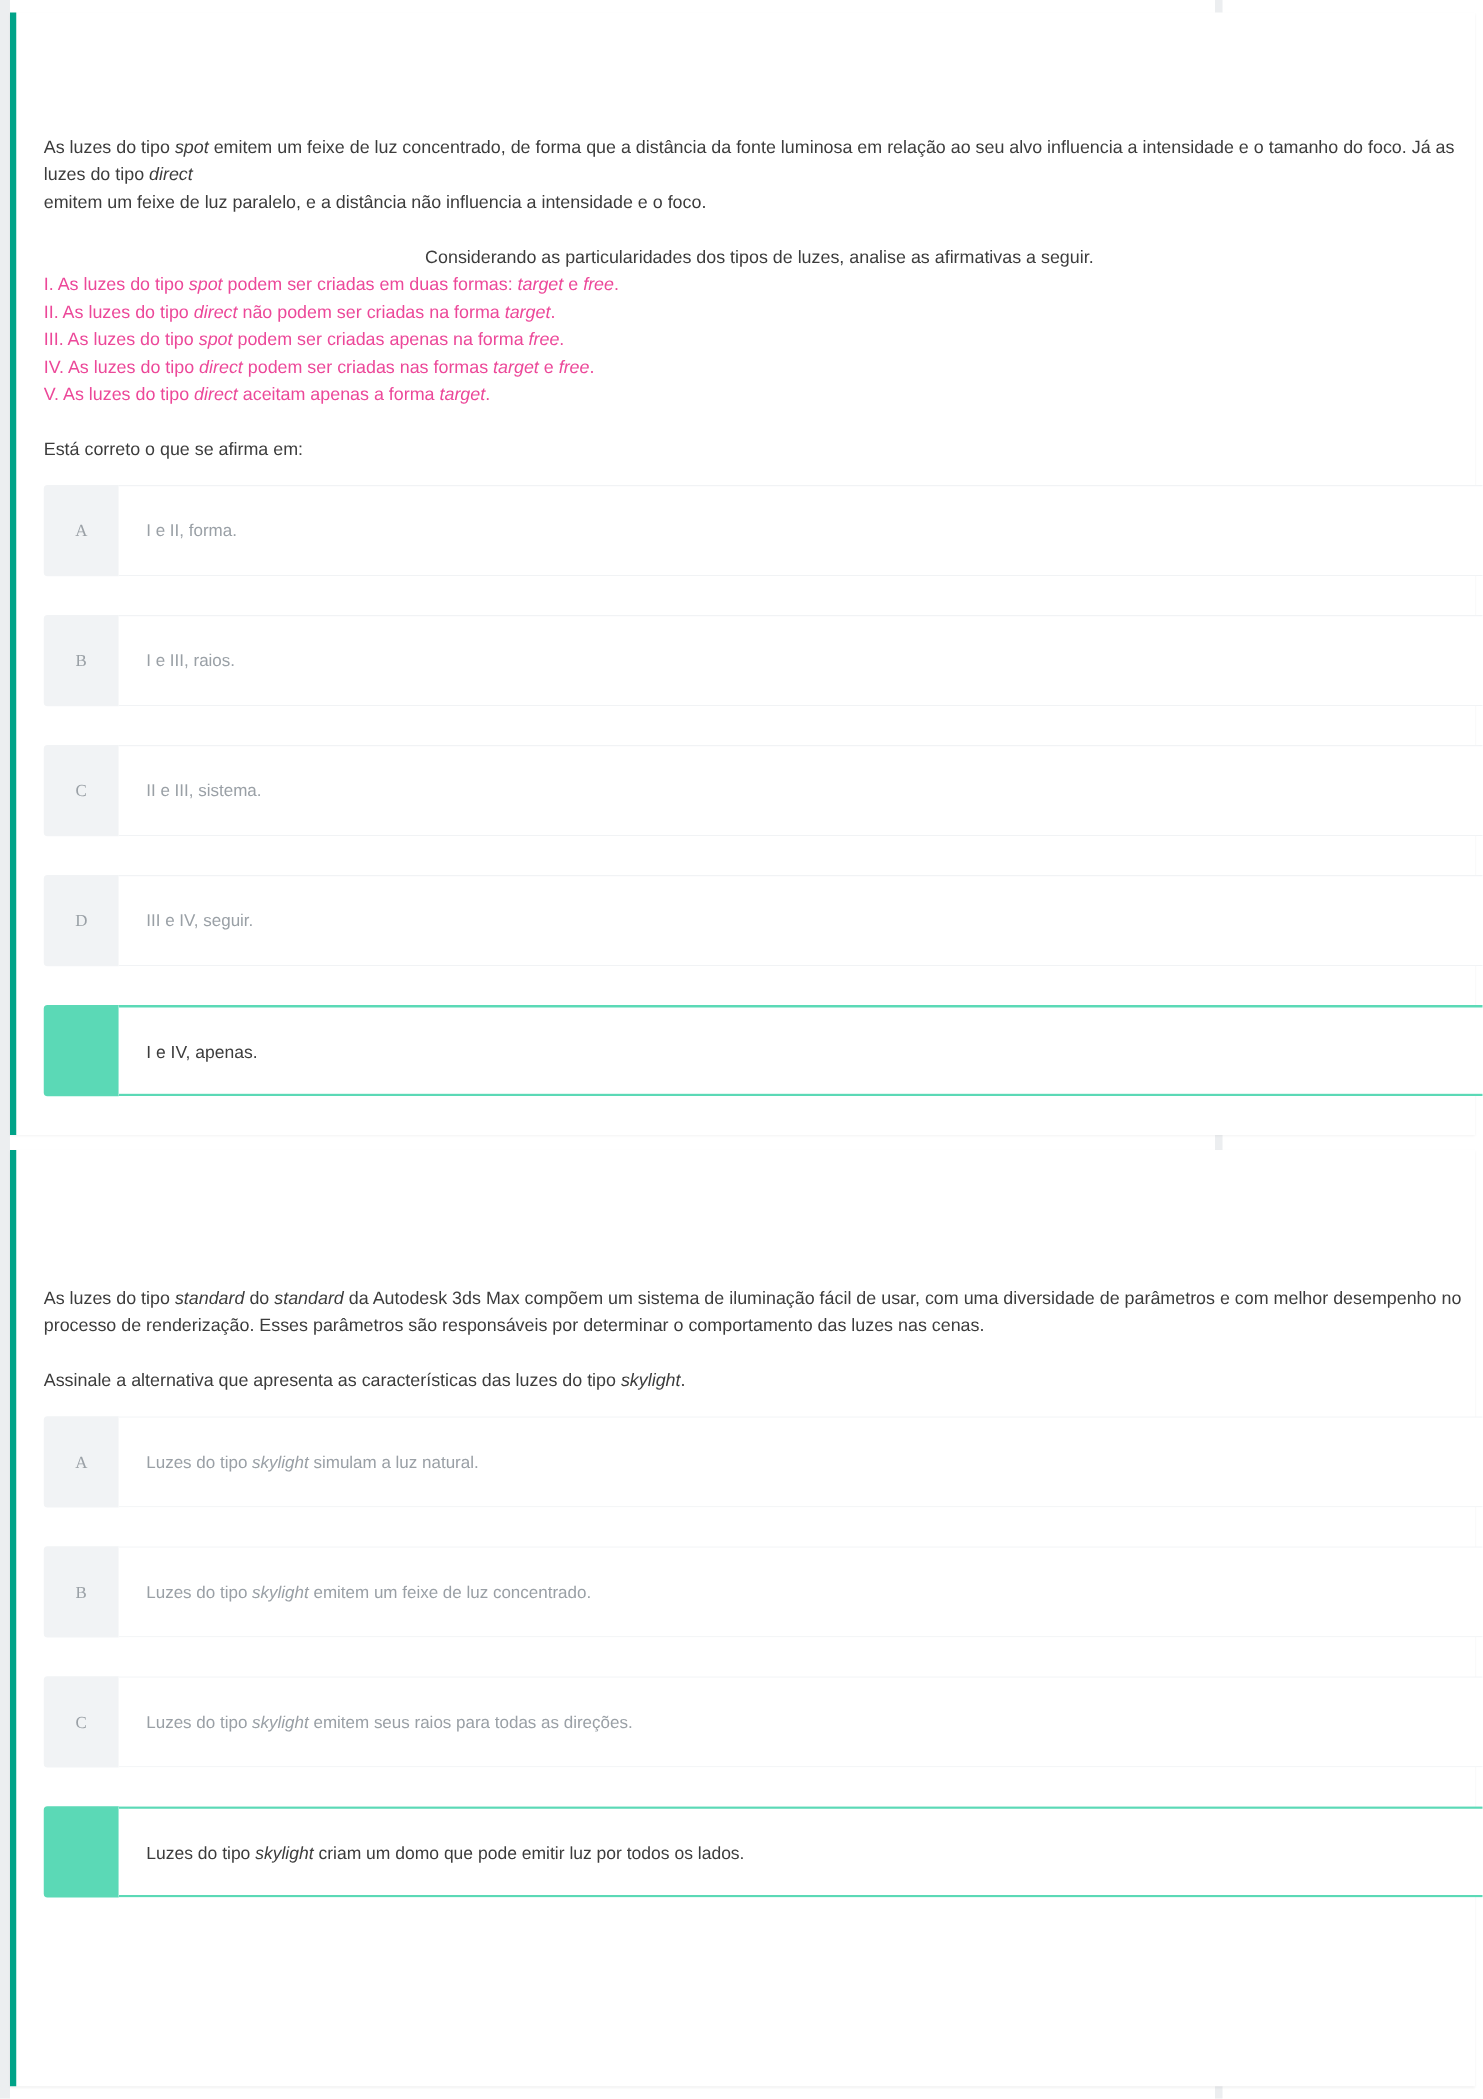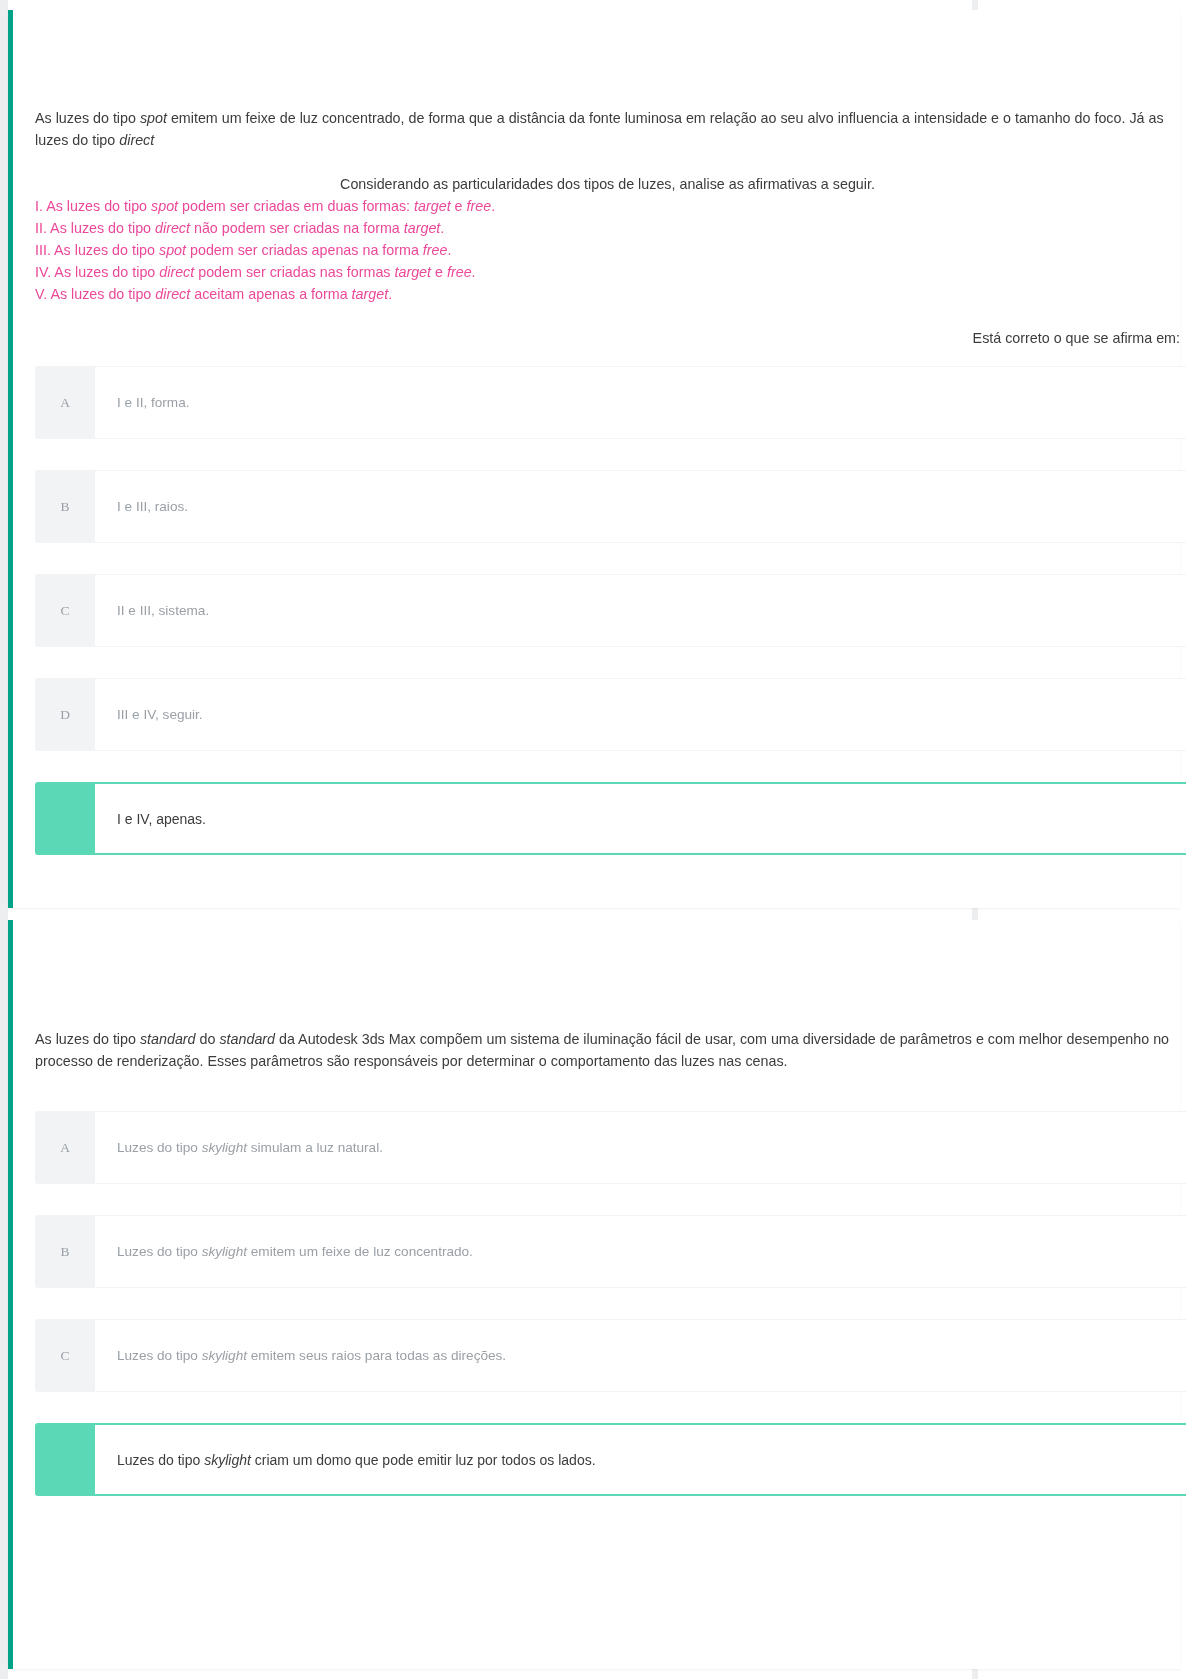--- a/index.html
+++ b/index.html
@@ -92,21 +92,20 @@
     line-height: 22px;
     color: #ec4899;
     white-space: nowrap;
   }
 
   .prompt {
     font-size: 14.3px;
     line-height: 22px;
     color: #3c3c3c;
     margin: 0;
-    text-align: right;
   }
 
   
   .options {
     margin-top: 17px;
   }
   .opt-row {
     display: flex;
     align-items: stretch;
     width: 1180px;
@@ -161,20 +160,21 @@
 
   <div class="edge-strip-left"></div>
   <div class="edge-strip-right"></div>
 
   <div class="card card-1">
     <div class="card-inner">
       <div class="q-body">
 
         <div class="stem">As luzes do tipo <em>spot</em> emitem um feixe de luz concentrado, de forma que a distância da fonte luminosa em relação ao seu alvo influencia a intensidade e o tamanho do foco. Já as</div>
         <div class="stem">luzes do tipo <em>direct</em></div>
+        <div class="stem">emitem um feixe de luz paralelo, e a distância não influencia a intensidade e o foco.</div>
 
         <div class="spacer-line"></div>
 
         <div class="stem-wrap">Considerando as particularidades dos tipos de luzes, analise as afirmativas a seguir.</div>
 
         <div>
           <div class="list-line">I.  As luzes do tipo <em>spot</em> podem ser criadas em duas formas: <em>target</em> e <em>free</em>.</div>
           <div class="list-line">II.  As luzes do tipo <em>direct</em> não podem ser criadas na forma <em>target</em>.</div>
           <div class="list-line">III.  As luzes do tipo <em>spot</em> podem ser criadas apenas na forma <em>free</em>.</div>
           <div class="list-line">IV.  As luzes do tipo <em>direct</em> podem ser criadas nas formas <em>target</em> e <em>free</em>.</div>
@@ -229,20 +229,21 @@
 
   <div class="card card-2">
     <div class="card-inner">
       <div class="q-body">
 
         <div class="stem">As luzes do tipo <em>standard</em> do <em>standard</em> da Autodesk 3ds Max compõem um sistema de iluminação fácil de usar, com uma diversidade de parâmetros e com melhor desempenho no</div>
         <div class="stem">processo de renderização. Esses parâmetros são responsáveis por determinar o comportamento das luzes nas cenas.</div>
 
         <div class="spacer-line"></div>
 
+        <div class="prompt">Assinale a alternativa que apresenta as características das luzes do tipo <em>skylight</em>.</div>
 
         <div class="options">
 
           <div class="opt-row">
             <div class="opt-letter">A</div>
             <div class="opt-panel">
               <span class="opt-text">Luzes do tipo <em>skylight</em> simulam a luz natural.</span>
             </div>
           </div>
 

